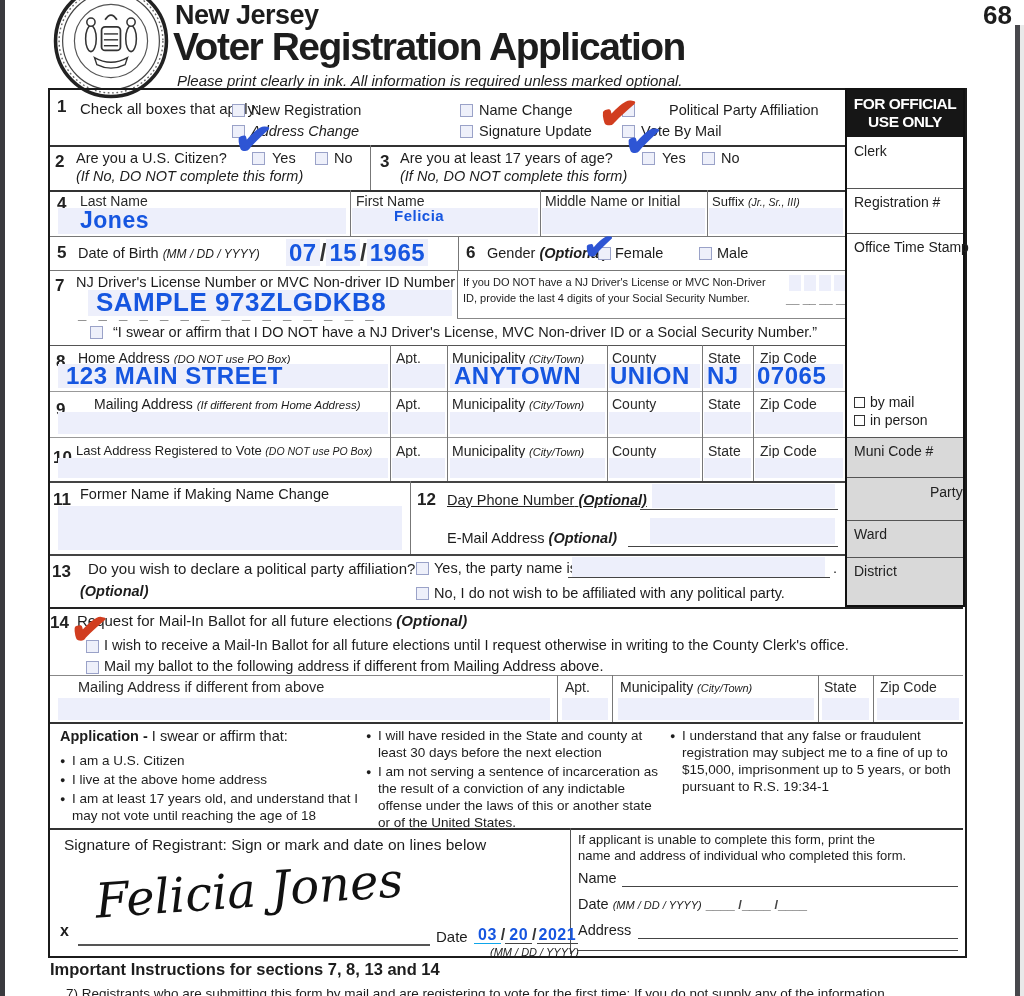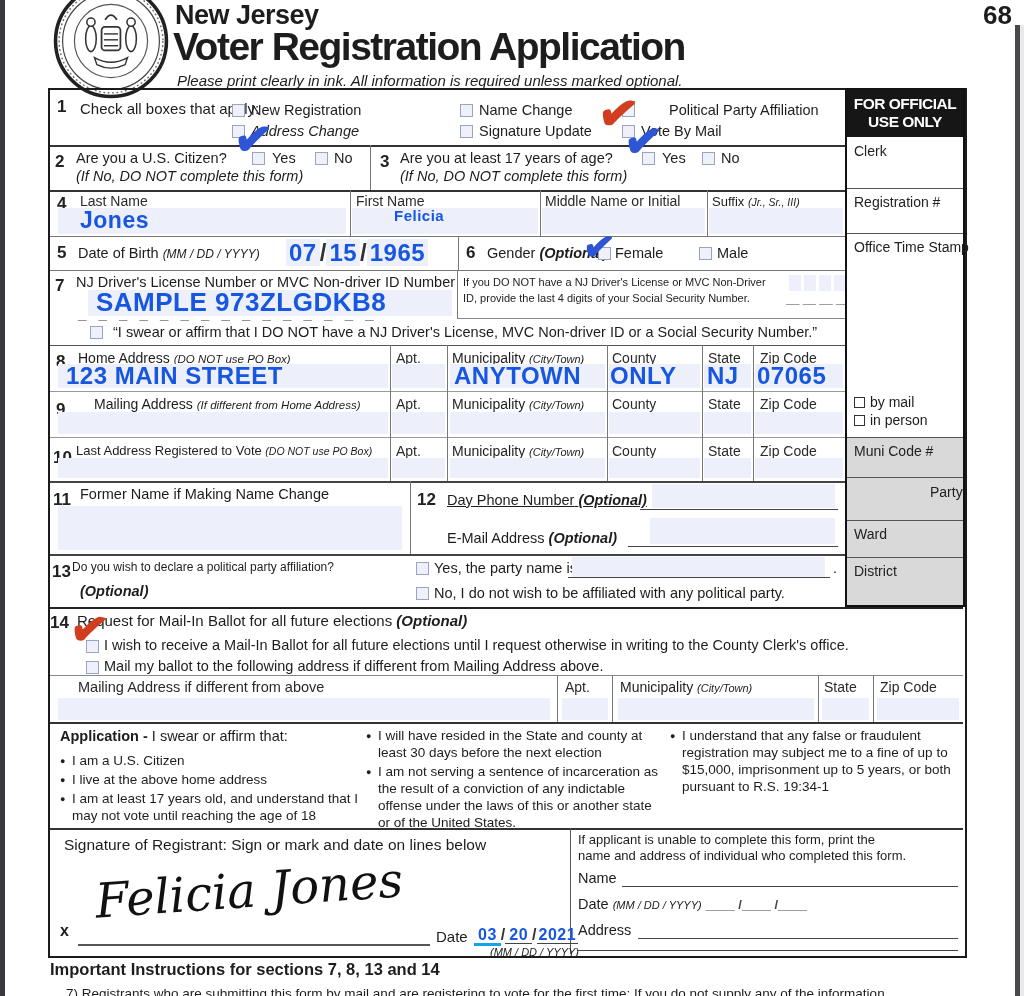--- a/index.html
+++ b/index.html
@@ -175,21 +175,21 @@
   <div class="abs lbl" style="left:708px;top:350px;">State</div>
   <div class="abs lbl" style="left:760px;top:350px;">Zip Code</div>
   <div class="abs fill" style="left:58px;top:364px;width:330px;height:24px;"></div>
   <div class="abs fill" style="left:392px;top:364px;width:53px;height:24px;"></div>
   <div class="abs fill" style="left:450px;top:364px;width:155px;height:24px;"></div>
   <div class="abs fill" style="left:609px;top:364px;width:91px;height:24px;"></div>
   <div class="abs fill" style="left:704px;top:364px;width:47px;height:24px;"></div>
   <div class="abs fill" style="left:755px;top:364px;width:88px;height:24px;"></div>
   <div class="abs val" style="left:66px;top:362px;font-size:24px;">123 MAIN STREET</div>
   <div class="abs val" style="left:454px;top:362px;font-size:24px;">ANYTOWN</div>
-  <div class="abs val" style="left:610px;top:362px;font-size:24px;">ONLY</div>
+  <div class="abs val" style="left:610px;top:362px;font-size:24px;">UNION</div>
   <div class="abs val" style="left:707px;top:362px;font-size:24px;">NJ</div>
   <div class="abs val" style="left:757px;top:362px;font-size:24px;">07065</div>
 
   <div class="abs num" style="left:56px;top:400px;">9</div>
   <div class="abs" style="left:78px;top:396px;font-size:14px;white-space:nowrap;margin-left:16px;"><span>Mailing Address</span> <span class="i" style="font-size:11.5px;">(If different from Home Address)</span></div>
   <div class="abs lbl" style="left:396px;top:396px;">Apt.</div>
   <div class="abs" style="left:452px;top:396px;font-size:14px;white-space:nowrap;"><span>Municipality</span> <span class="i" style="font-size:11px;">(City/Town)</span></div>
   <div class="abs lbl" style="left:612px;top:396px;">County</div>
   <div class="abs lbl" style="left:708px;top:396px;">State</div>
   <div class="abs lbl" style="left:760px;top:396px;">Zip Code</div>
@@ -220,21 +220,21 @@
 
   <div class="abs num" style="left:417px;top:490px;">12</div>
   <div class="abs" style="left:447px;top:492px;font-size:14.5px;white-space:nowrap;text-decoration:underline;"><span>Day Phone Number</span> <span class="bi">(Optional)</span></div>
   <div class="abs fill" style="left:652px;top:484px;width:183px;height:24px;"></div>
   <div class="abs uline" style="left:640px;top:509px;width:198px;"></div>
   <div class="abs" style="left:447px;top:530px;font-size:14.5px;white-space:nowrap;"><span>E-Mail Address</span> <span class="bi">(Optional)</span></div>
   <div class="abs fill" style="left:650px;top:518px;width:185px;height:26px;"></div>
   <div class="abs uline" style="left:628px;top:546px;width:210px;"></div>
 
   <div class="abs num" style="left:52px;top:562px;">13</div>
-  <div class="abs" style="left:72px;top:560px;font-size:12px;">Do you wish to declare a political party affiliation?</div>
+  <div class="abs" style="left:88px;top:560px;font-size:15px;">Do you wish to declare a political party affiliation?</div>
   <div class="abs bi" style="left:80px;top:583px;font-size:14.5px;">(Optional)</div>
   <span class="abs cb" style="left:416px;top:562px;"></span>
   <div class="abs opt" style="left:434px;top:560px;">Yes, the party name is</div>
   <div class="abs fill" style="left:572px;top:557px;width:253px;height:20px;"></div>
   <div class="abs uline" style="left:568px;top:577px;width:262px;"></div>
   <div class="abs opt" style="left:833px;top:560px;">.</div>
   <span class="abs cb" style="left:416px;top:587px;"></span>
   <div class="abs opt" style="left:434px;top:585px;">No, I do not wish to be affiliated with any political party.</div>
 
   <div class="abs num" style="left:50px;top:613px;">14</div>
@@ -274,21 +274,21 @@
     <li>I understand that any false or fraudulent registration may subject me to a fine of up to $15,000, imprisonment up to 5 years, or both pursuant to R.S. 19:34-1</li>
   </ul>
 
   <div class="abs vline" style="left:570px;top:828px;width:1px;height:126px;background:#555;"></div>
   <div class="abs" style="left:64px;top:836px;font-size:15.5px;">Signature of Registrant: Sign or mark and date on lines below</div>
   <div class="abs b" style="left:60px;top:922px;font-size:16px;">x</div>
   <div class="abs" style="left:78px;top:944px;width:352px;height:1.5px;background:#555;"></div>
   <div class="abs sig" style="left:95px;top:862px;font-size:48px;transform:rotate(-4deg);">Felicia Jones</div>
   <div class="abs" style="left:436px;top:928px;font-size:15px;">Date</div>
   <div class="abs" style="left:474px;top:926px;font-size:16px;white-space:nowrap;">
-    <span class="val" style="font-size:16px;border-bottom:3px solid #0ea5e9;padding:0 4px;">03</span><span style="color:#333;font-weight:bold;">/</span><span class="val" style="font-size:16px;border-bottom:1px solid #444;padding:0 4px;">20</span><span style="color:#333;font-weight:bold;">/</span><span class="val" style="font-size:16px;border-bottom:1px solid #444;padding:0 2px;">2021</span>
+    <span class="val" style="font-size:16px;border-bottom:1px solid #0ea5e9;padding:0 4px;">03</span><span style="color:#333;font-weight:bold;">/</span><span class="val" style="font-size:16px;border-bottom:1px solid #444;padding:0 4px;">20</span><span style="color:#333;font-weight:bold;">/</span><span class="val" style="font-size:16px;border-bottom:1px solid #444;padding:0 2px;">2021</span>
   </div>
   <div class="abs i" style="left:490px;top:946px;font-size:11px;">(MM / DD / YYYY)</div>
 
   <div class="abs" style="left:578px;top:832px;font-size:13px;">If applicant is unable to complete this form, print the</div>
   <div class="abs" style="left:578px;top:848px;font-size:13px;">name and address of individual who completed this form.</div>
   <div class="abs" style="left:578px;top:870px;font-size:14.5px;">Name</div>
   <div class="abs uline" style="left:622px;top:886px;width:336px;"></div>
   <div class="abs" style="left:578px;top:896px;font-size:14.5px;white-space:nowrap;"><span>Date</span> <span class="i" style="font-size:11px;">(MM / DD / YYYY)</span> <span class="blanks" style="font-size:13px;">____ /____ /____</span></div>
   <div class="abs" style="left:578px;top:922px;font-size:14.5px;">Address</div>
   <div class="abs uline" style="left:638px;top:938px;width:320px;"></div>

